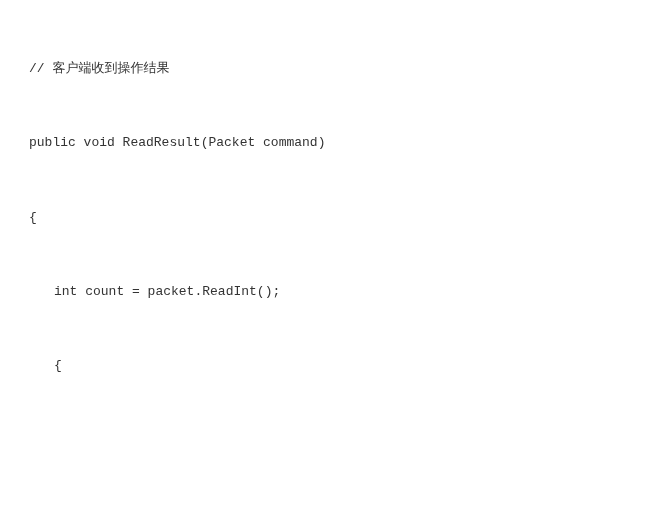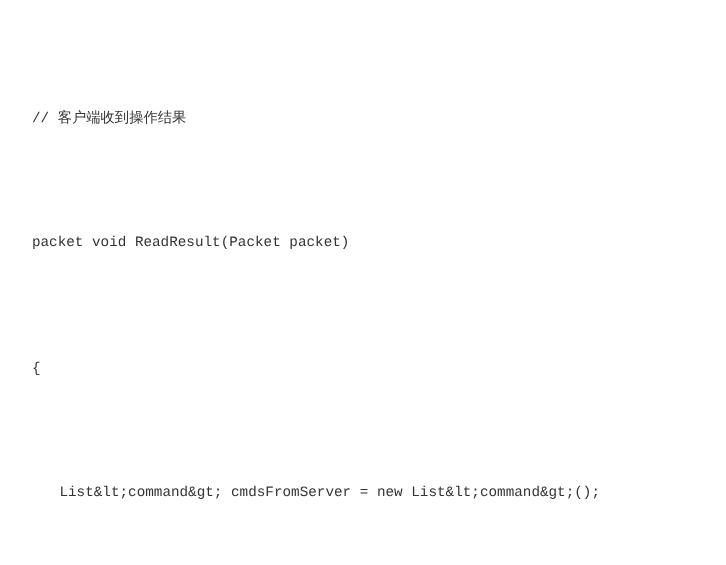--- a/index.html
+++ b/index.html
@@ -16,33 +16,32 @@
       padding: 8px 4px;
       width: 660px;
       position: relative;
     }
     .code-container {
       white-space: pre-wrap;
       word-break: break-all;
     }
     .line {
       display: block;
-      margin-top: 39px;
     }
     .indent-1 { padding-left: 25px; }
     .indent-2 { padding-left: 50px; }
   </style>
 </head>
 <body>
 
 <div class="code-container">
   <span class="line indent-1">// 客户端收到操作结果</span>
-  <span class="line indent-1">packet void ReadResult(Packet packet)</span>
+  <span class="line indent-1">public void ReadResult(Packet command)</span>
   <span class="line indent-1">{</span>
-  <span class="line indent-2">List&amp;lt;command&amp;gt; cmdsFromServer = new List&amp;lt;command&amp;gt;();</span>
+  <span class="line indent-2">int count = packet.ReadInt();</span>
   <span class="line indent-2">{</span>
   
   
   
   
   
   
   
   
   

